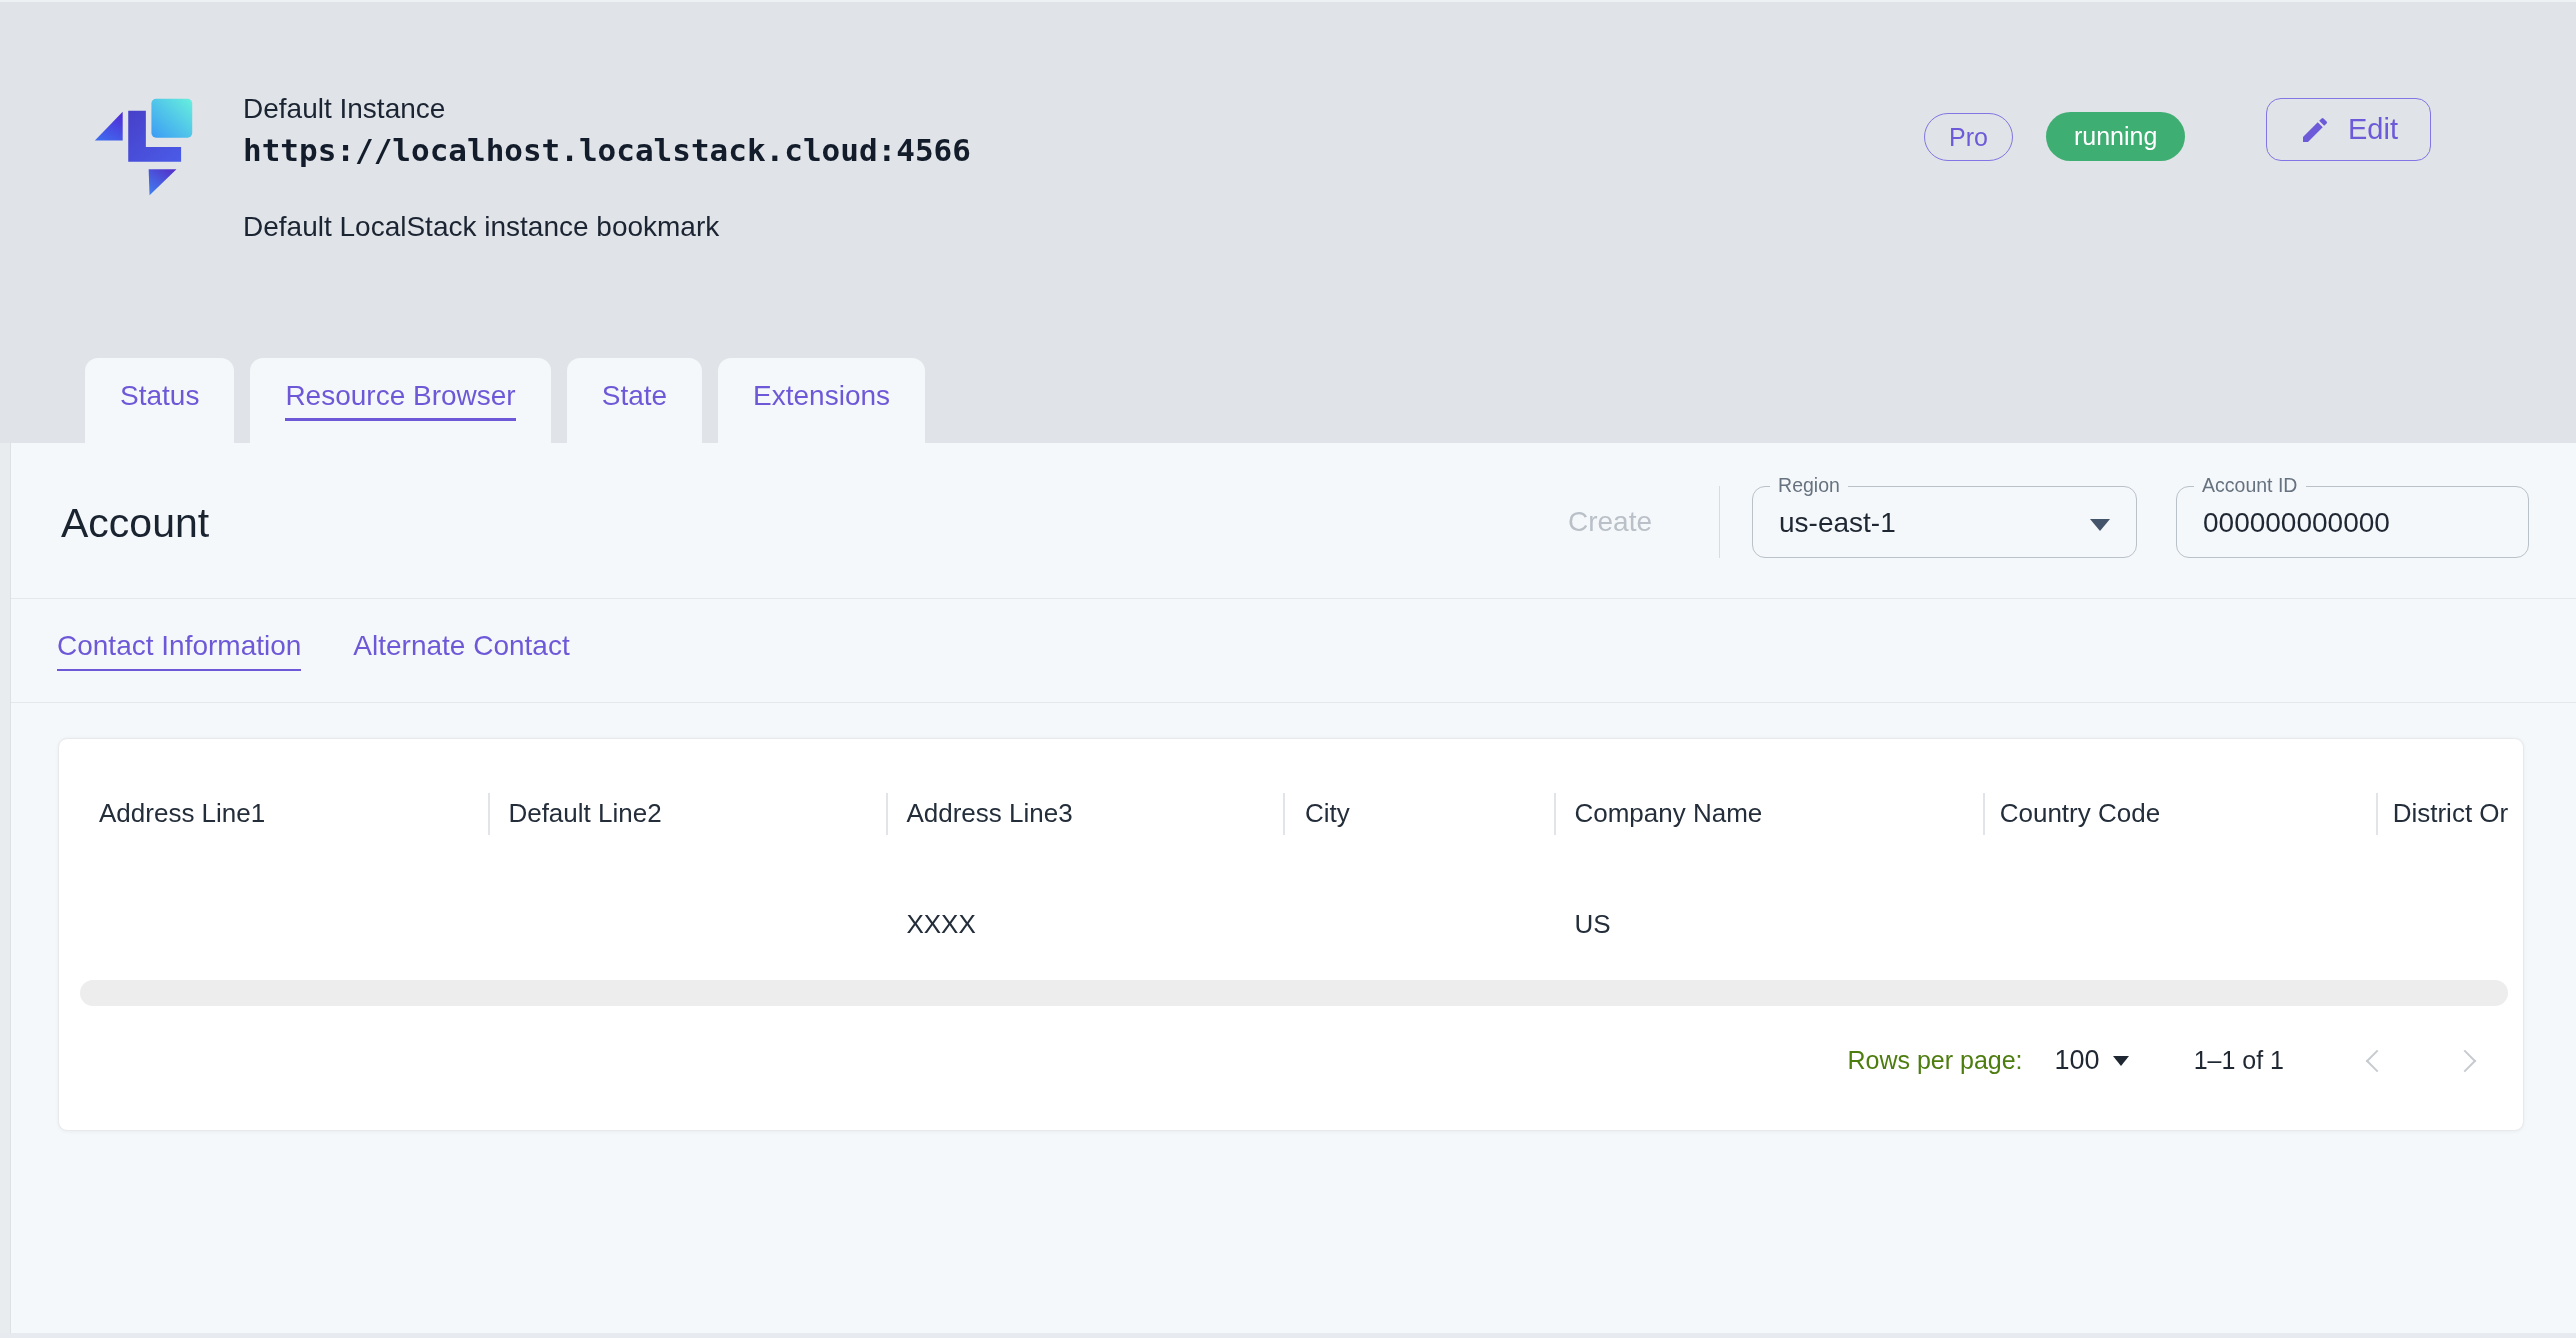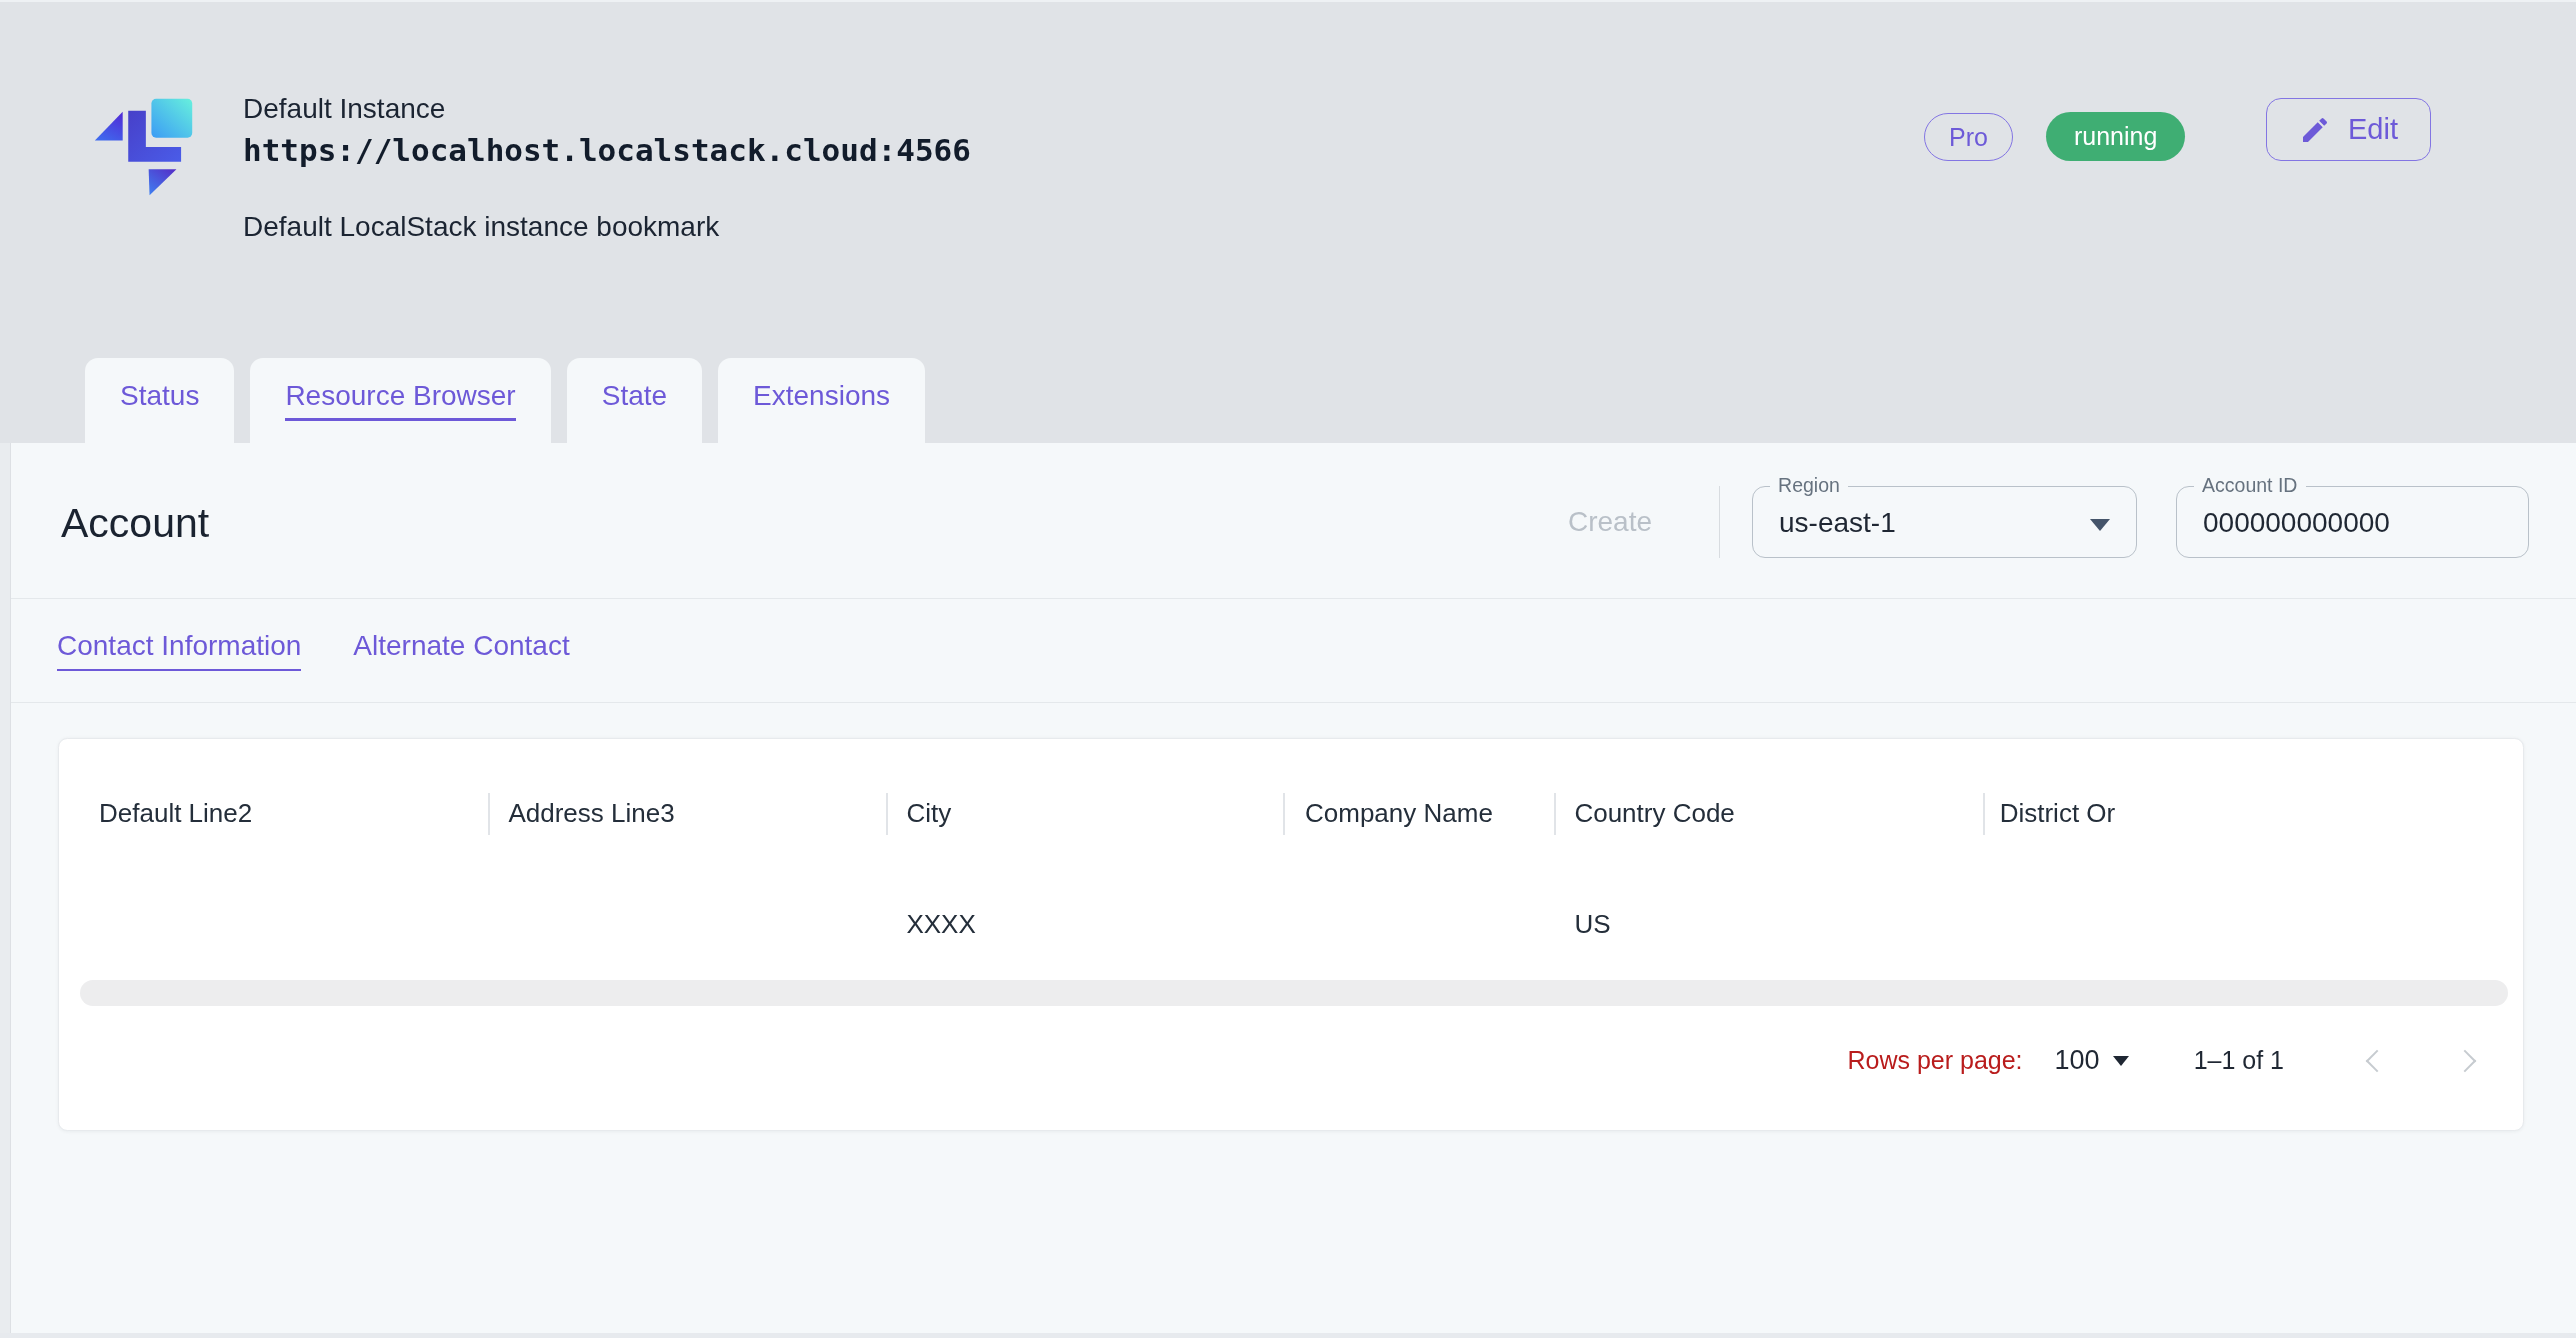--- a/index.html
+++ b/index.html
@@ -105,21 +105,21 @@
   .th:nth-child(7), .td:nth-child(7) { padding-left: 16.7px; }
   .th:not(:first-child)::before {
     content: ""; position: absolute; left: 0; top: 54px; width: 1.9px; height: 42px; background: #e1e4e8;
   }
   .td { font-size: 26px; color: #242e3a; }
   .td.cell-link { color: #6d59d8; cursor: pointer; }
 
   .hscrollbar { position: absolute; left: 21.4px; top: 241px; width: 2428px; height: 26px; border-radius: 13px; background: #ededee; cursor: pointer; }
 
   .pagination { position: absolute; right: 50px; top: 279px; height: 85px; display: flex; align-items: center; }
-  .pg-label { font-size: 25px; color: #b91c1c; }
+  .pg-label { font-size: 25px; color: #4d7c0f; }
   .pg-size { font-size: 27px; color: #1f2733; margin-left: 32px; cursor: pointer; }
   .pg-caret { margin-left: 13px; width: 0; height: 0; cursor: pointer;
     border-left: 8.4px solid transparent; border-right: 8.4px solid transparent; border-top: 10.2px solid #1f2733; }
   .pg-range { font-size: 25px; color: #1f2733; margin-left: 65px; }
   .chev { width: 16px; height: 16px; border-top: 2.8px solid #c6cbd0; border-right: 2.8px solid #c6cbd0; display: inline-block; }
   .chev-left  { margin-left: 85px; transform: rotate(225deg); }
   .chev-right { margin-left: 72px; transform: rotate(45deg); }
 </style>
 </head>
 <body>
@@ -203,20 +203,21 @@
     <span class="field-value">000000000000</span>
   </div>
 
   <div class="subtabs">
     <div class="subtab active">Contact Information</div>
     <div class="subtab">Alternate Contact</div>
   </div>
 
   <div class="card">
     <div class="tgrid thead">
+      <div class="th">Address Line1</div>
       <div class="th">Default Line2</div>
       <div class="th">Address Line3</div>
       <div class="th">City</div>
       <div class="th">Company Name</div>
       <div class="th">Country Code</div>
       <div class="th">District Or</div>
     </div>
 
     <div class="tgrid trow">
       <div class="td"></div>

